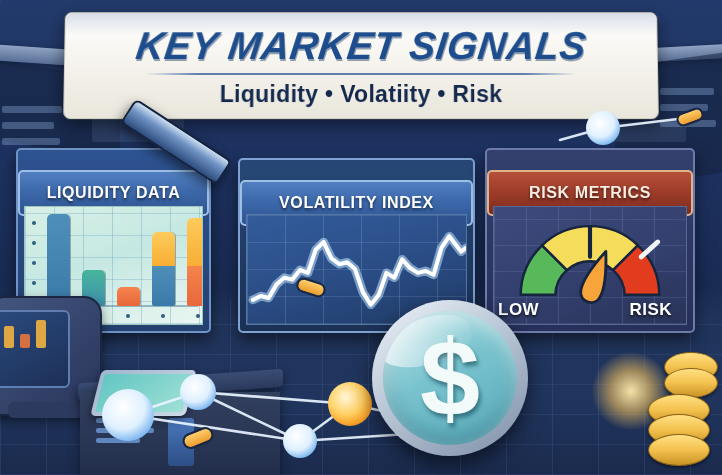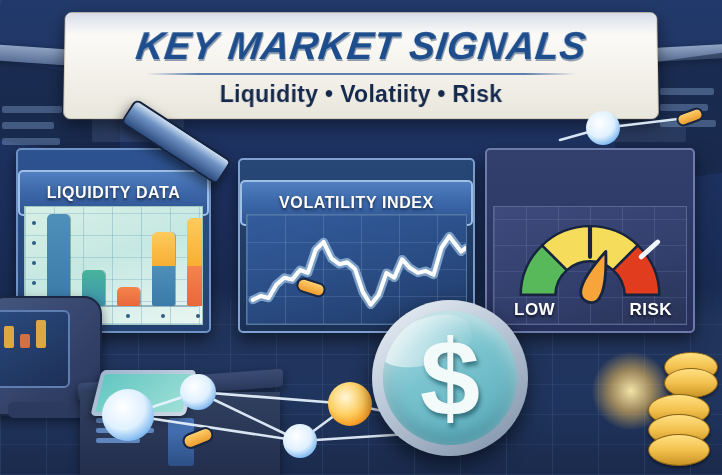--- a/index.html
+++ b/index.html
@@ -221,20 +221,21 @@
     <div id="vol-chart">
       <div class="vol-grid"></div>
       <svg viewBox="0 0 223 113" preserveAspectRatio="none" style="position:absolute;inset:0;width:100%;height:100%;">
         <polyline fill="none" stroke="#bfe4ff" stroke-opacity="0.55" stroke-width="9" stroke-linecap="round" stroke-linejoin="round" points="6,88 14,84 22,86 30,72 38,65 46,67 54,57 62,60 70,36 78,28 86,45 94,51 102,49 110,56 118,80 126,93 134,83 142,60 150,65 158,46 166,55 174,60 182,58 190,62 198,34 206,22 212,30 218,38 223,34"></polyline>
         <polyline fill="none" stroke="#ffffff" stroke-width="4.2" stroke-linecap="round" stroke-linejoin="round" points="6,88 14,84 22,86 30,72 38,65 46,67 54,57 62,60 70,36 78,28 86,45 94,51 102,49 110,56 118,80 126,93 134,83 142,60 150,65 158,46 166,55 174,60 182,58 190,62 198,34 206,22 212,30 218,38 223,34"></polyline>
       </svg>
     </div>
   </div>
 
   <div id="risk" class="panel">
+    <div class="panel-head head-red">RISK METRICS</div>
     <div id="risk-body">
       <div class="risk-grid"></div>
 
       <svg viewBox="0 0 196 126" preserveAspectRatio="xMidYMid meet" style="position:absolute;left:0;top:2px;width:100%;height:104px;">
 
         <path d="M14,104 A84,84 0 0 1 40,44 L70,74 A42,42 0 0 0 56,104 Z" fill="#58b95a" stroke="#16243f" stroke-width="3" stroke-linejoin="round"></path>
 
         <path d="M40,44 A84,84 0 0 1 156,44 L126,74 A42,42 0 0 0 70,74 Z" fill="#f5dc5a" stroke="#16243f" stroke-width="3" stroke-linejoin="round"></path>
 
         <path d="M156,44 A84,84 0 0 1 182,104 L140,104 A42,42 0 0 0 126,74 Z" fill="#e23c1e" stroke="#16243f" stroke-width="3" stroke-linejoin="round"></path>
@@ -243,21 +244,21 @@
 
         <line x1="160" y1="58" x2="180" y2="40" stroke="#f2f5f8" stroke-width="6" stroke-linecap="round"></line>
       </svg>
 
       <svg viewBox="0 0 196 126" preserveAspectRatio="xMidYMid meet" style="position:absolute;left:0;top:2px;width:100%;height:104px;">
         <g transform="rotate(20 98 104)">
           <path d="M98,48 C106,68 113,92 110,104 C107,116 89,116 86,104 C83,92 90,68 98,48 Z" fill="#f7a53a" stroke="#16243f" stroke-width="3.5" stroke-linejoin="round"></path>
         </g>
       </svg>
 
-      <div class="gauge-label" style="left:20px;">LOW</div>
+      <div class="gauge-label" style="left:4px;">LOW</div>
       <div class="gauge-label" style="right:14px;">RISK</div>
     </div>
   </div>
 
   <div class="monitor-body" style="left:-10px;top:296px;width:112px;height:120px;border-radius:14px 18px 8px 8px;"></div>
   <div style="position:absolute;left:-8px;top:310px;width:78px;height:78px;border-radius:6px;
               background:linear-gradient(150deg,#2a4a7e,#1d3057);border:2px solid #5e7db0;"></div>
   <div style="position:absolute;left:4px;top:326px;width:10px;height:22px;background:#f2b33f;border-radius:2px;opacity:.9;"></div>
   <div style="position:absolute;left:20px;top:334px;width:10px;height:14px;background:#e8763c;border-radius:2px;opacity:.9;"></div>
   <div style="position:absolute;left:36px;top:320px;width:10px;height:28px;background:#f2b33f;border-radius:2px;opacity:.9;"></div>

